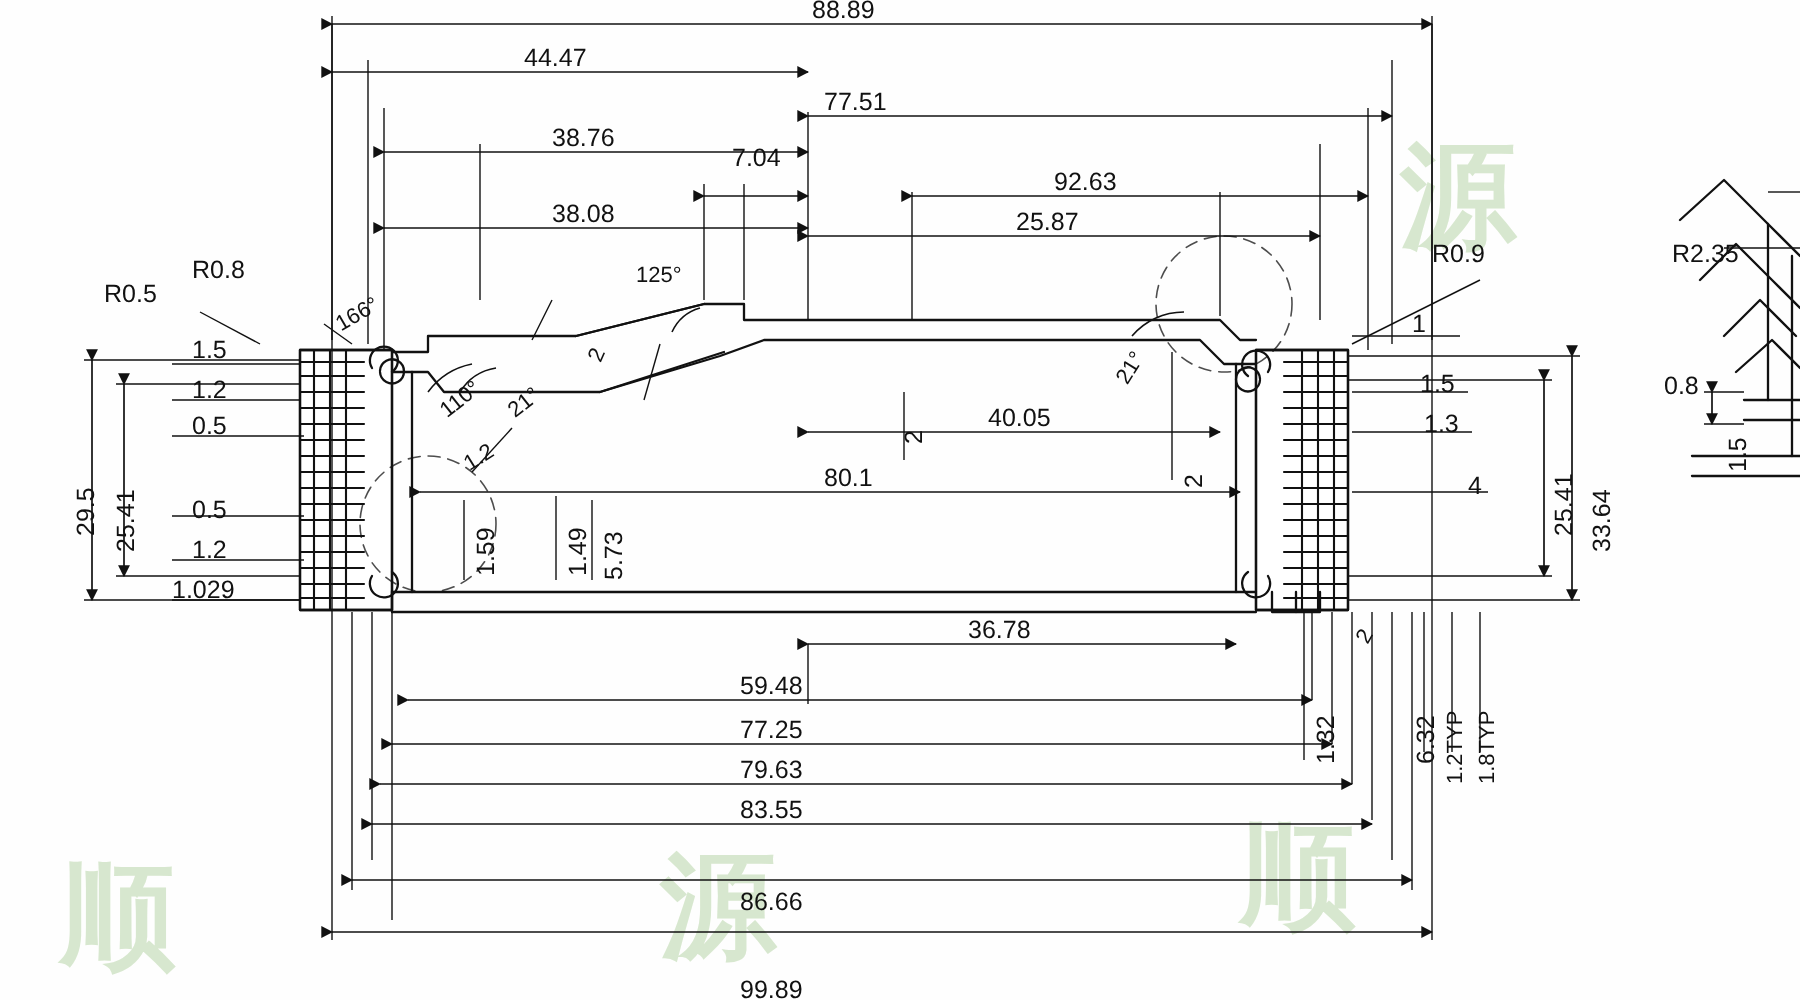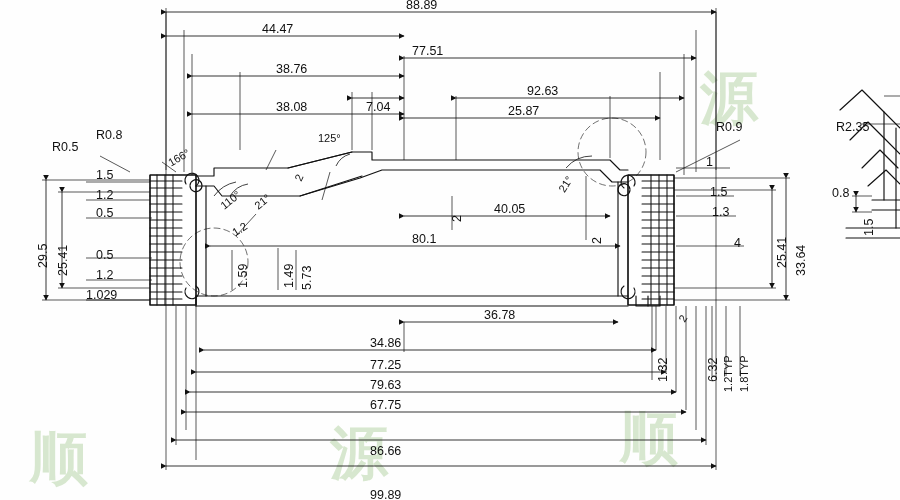--- a/index.html
+++ b/index.html
@@ -284,21 +284,21 @@
         <path d="M 852 212 L 872 212"></path>
       </g>
       <path d="M 856 196 L 856 212" marker-start="url(#al)" marker-end="url(#ar)"></path>
     </g>
   </svg>
 
   <div class="dimtxt" style="left:406px;top:-2px;">88.89</div>
   <div class="dimtxt" style="left:262px;top:22px;">44.47</div>
   <div class="dimtxt" style="left:412px;top:44px;">77.51</div>
   <div class="dimtxt" style="left:276px;top:62px;">38.76</div>
-  <div class="dimtxt" style="left:366px;top:100px;">7.04</div>
+  <div class="dimtxt" style="left:366px;top:72px;">7.04</div>
   <div class="dimtxt" style="left:527px;top:84px;">92.63</div>
   <div class="dimtxt" style="left:276px;top:100px;">38.08</div>
   <div class="dimtxt" style="left:508px;top:104px;">25.87</div>
 
   <div class="dimtxt" style="left:52px;top:140px;">R0.5</div>
   <div class="dimtxt" style="left:96px;top:128px;">R0.8</div>
   <div class="dimtxt sm rot" style="left:166px;top:158px;transform:rotate(-30deg);">166°</div>
   <div class="dimtxt sm" style="left:318px;top:132px;">125°</div>
   <div class="dimtxt" style="left:716px;top:120px;">R0.9</div>
 
@@ -329,24 +329,24 @@
   <div class="dimtxt rot" style="left:300px;top:290px;transform:rotate(-90deg);">5.73</div>
 
   <div class="dimtxt" style="left:412px;top:232px;">80.1</div>
   <div class="dimtxt" style="left:494px;top:202px;text-align:center;">40.05</div>
   <div class="dimtxt rot" style="left:450px;top:222px;transform:rotate(-90deg);">2</div>
   <div class="dimtxt rot" style="left:590px;top:244px;transform:rotate(-90deg);">2</div>
   <div class="dimtxt sm rot" style="left:556px;top:188px;transform:rotate(-58deg);">21°</div>
   <div class="dimtxt sm rot" style="left:676px;top:318px;transform:rotate(-60deg);">2</div>
 
   <div class="dimtxt" style="left:484px;top:308px;">36.78</div>
-  <div class="dimtxt" style="left:370px;top:336px;">34.86</div>
+  <div class="dimtxt" style="left:370px;top:336px;">59.48</div>
   <div class="dimtxt" style="left:370px;top:358px;">77.25</div>
   <div class="dimtxt" style="left:370px;top:378px;">79.63</div>
-  <div class="dimtxt" style="left:370px;top:398px;">67.75</div>
+  <div class="dimtxt" style="left:370px;top:398px;">83.55</div>
   <div class="dimtxt" style="left:370px;top:444px;">86.66</div>
   <div class="dimtxt" style="left:370px;top:452px;margin-top:36px;">99.89</div>
 
   <div class="dimtxt rot" style="left:656px;top:382px;transform:rotate(-90deg);">1.32</div>
   <div class="dimtxt rot" style="left:706px;top:382px;transform:rotate(-90deg);">6.32</div>
   <div class="dimtxt sm rot" style="left:722px;top:392px;transform:rotate(-90deg);">1.2TYP</div>
   <div class="dimtxt sm rot" style="left:738px;top:392px;transform:rotate(-90deg);">1.8TYP</div>
 
   <div class="dimtxt" style="left:931px;top:86px;">R2</div>
   <div class="dimtxt" style="left:836px;top:120px;">R2.35</div>

